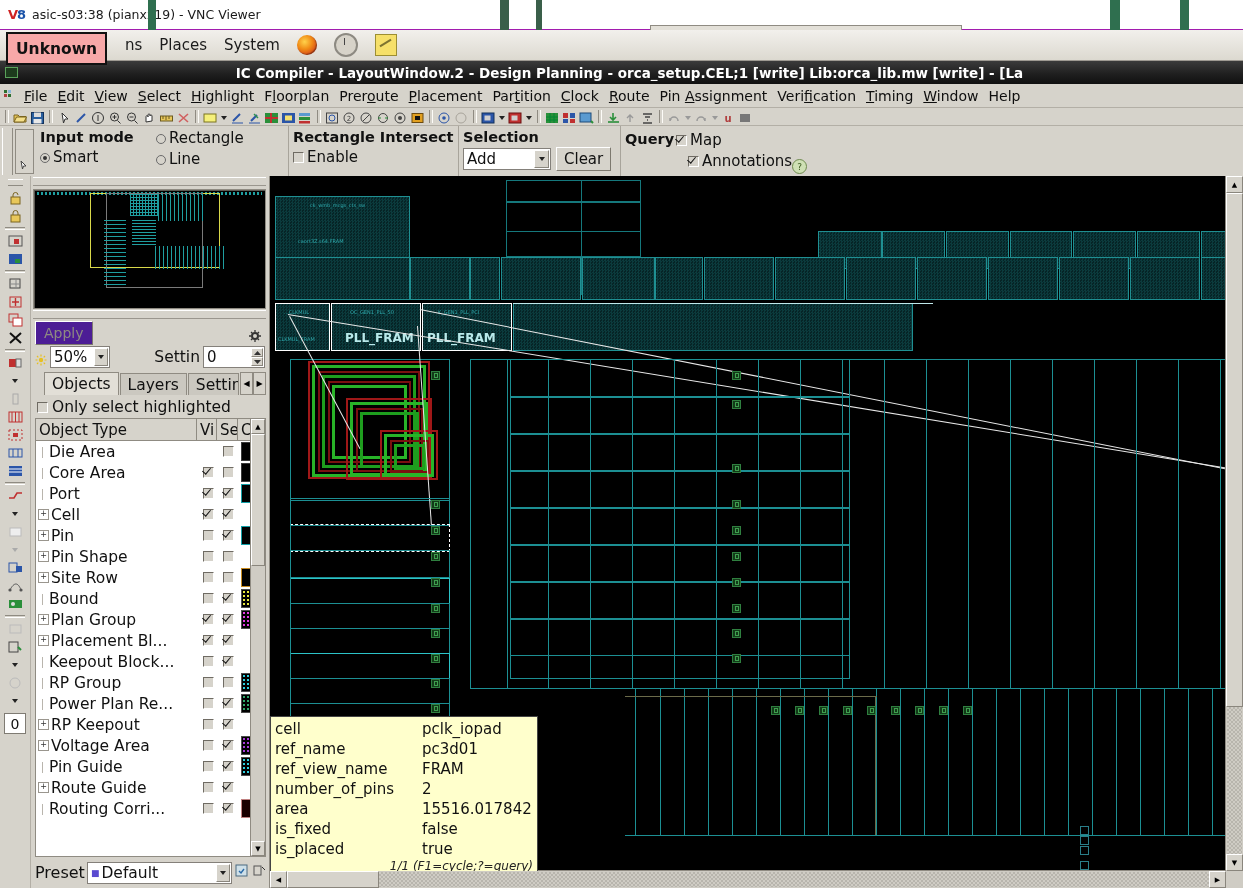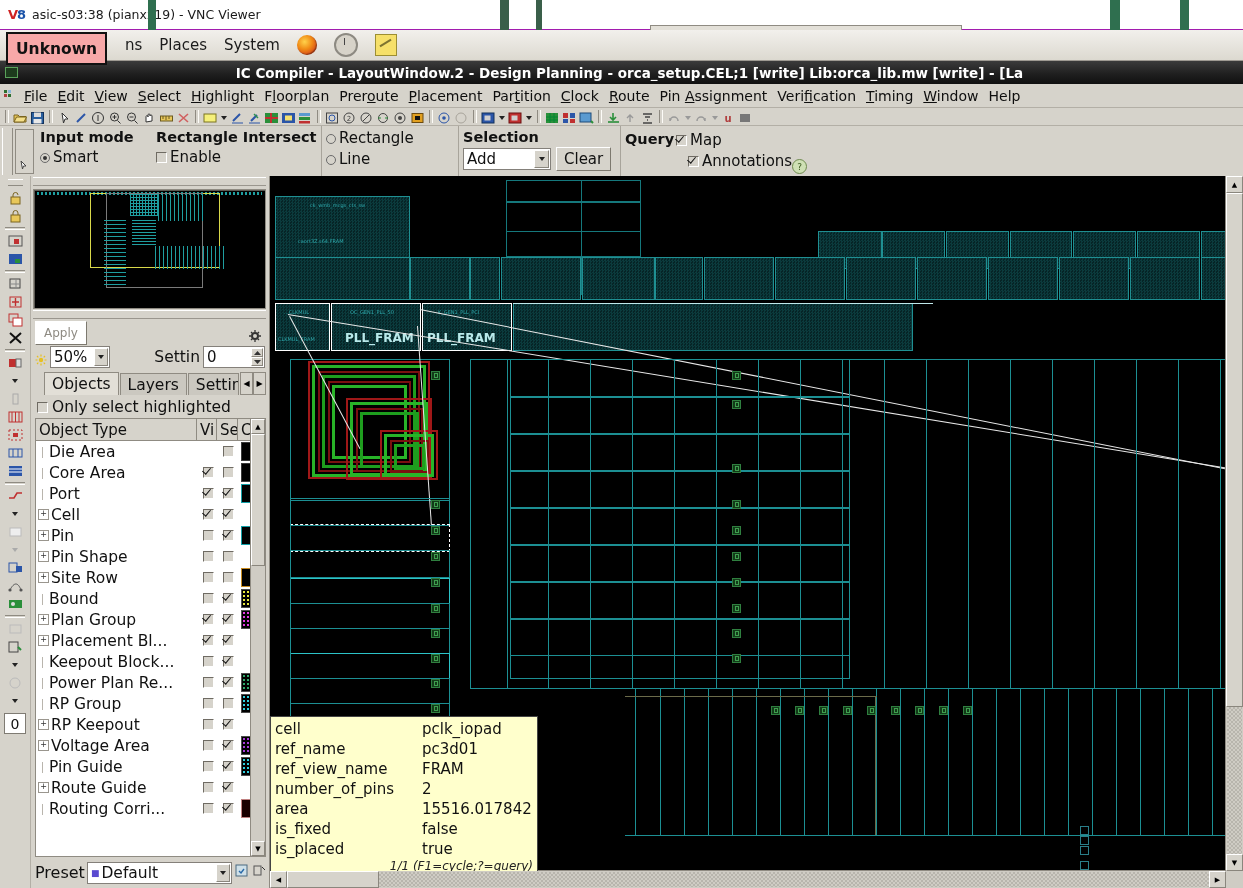--- a/index.html
+++ b/index.html
@@ -113,23 +113,23 @@
   .vsep{width:20px;height:1px;border-top:1px solid #8f8b82;border-bottom:1px solid #fff;margin:2px 0;}
   .vnum{width:20px;height:19px;background:#fff;border:1px solid #7f7b73;
     font-size:14px;color:#111;display:flex;align-items:center;justify-content:center;margin-top:3px;}
 
   
   .dock{width:238px;background:#d6d3cb;display:flex;flex-direction:column;position:relative;}
   .mapbox{margin:2px 3px 0 2px;height:118px;border:1px solid #8f8b82;background:#000;position:relative;
       box-shadow:inset 1px 1px 0 #5c5952;}
   .dockgrip{height:7px;margin:1px 3px 1px 2px;border-top:1px solid #fff;border-bottom:1px solid #9a968e;}
   .applyrow{display:flex;align-items:center;padding:1px 4px 0 4px;gap:4px;}
-  .applybtn{height:22px;padding:0 8px;background:#ffffff;border:1px solid #fff;
+  .applybtn{height:22px;padding:0 8px;background:#4c1d95;border:1px solid #fff;
     border-right-color:#7d796f;border-bottom-color:#7d796f;
-    font-size:12px;color:#8e8a82;display:flex;align-items:center;}
+    font-size:14px;color:#8e8a82;display:flex;align-items:center;}
   .gear{width:12px;height:12px;margin-left:auto;margin-right:4px;position:relative;}
   .zoomrow{display:flex;align-items:center;padding:1px 4px;gap:3px;}
   .sunic{width:12px;height:12px;position:relative;}
   .zcombo{width:60px;height:22px;background:#fff;border:1px solid #84807a;position:relative;
     display:flex;align-items:center;padding-left:3px;box-sizing:border-box;font-size:15px;color:#111;}
   .zcombo .cbb{position:absolute;right:1px;top:1px;bottom:1px;width:12px;background:#d6d3cb;
     border:1px solid #fff;border-right-color:#8a867d;border-bottom-color:#8a867d;
     display:flex;align-items:center;justify-content:center;}
   .lvlbl{font-size:15.5px;color:#111;margin-left:auto;}
   .spin{width:62px;height:22px;background:#fff;border:1px solid #84807a;position:relative;
@@ -492,36 +492,36 @@
       </div>
 
       <div class="mb-col" style="width:108px;">
         <div class="mbhead">Input mode</div>
         <div class="mbrow">
           <span class="radio on"></span>
           <span class="mbtxt">Smart</span>
         </div>
       </div>
 
+      <div class="mb-col vs" style="width:128px;">
+        <div class="mbrow">
+          <span class="radio"></span>
+          <span class="mbtxt">Rectangle</span>
+        </div>
+        <div class="mbrow">
+          <span class="radio"></span>
+          <span class="mbtxt">Line</span>
+        </div>
+      </div>
+
       <div class="mb-col vs" style="width:161px;">
         <div class="mbhead">Rectangle Intersect</div>
         <div class="mbrow">
           <span class="chk"></span>
           <span class="mbtxt">Enable</span>
-        </div>
-      </div>
-
-      <div class="mb-col vs" style="width:128px;">
-        <div class="mbrow">
-          <span class="radio"></span>
-          <span class="mbtxt">Rectangle</span>
-        </div>
-        <div class="mbrow">
-          <span class="radio"></span>
-          <span class="mbtxt">Line</span>
         </div>
       </div>
 
       <div class="mb-col vs" style="width:153px;">
         <div class="mbhead">Selection</div>
         <div class="mbrow" style="gap:5px;">
           <div class="combo" style="width:88px;">
             <span class="cbv">Add</span>
             <span class="cbb">
                 <i class="arrdn" style="position:static;"></i>
@@ -928,45 +928,45 @@
                   <span class="chk"></span>
                 </div>
                 <div class="tc3">
                   <span class="chk on"></span>
                 </div>
                 <div class="tc4"></div>
               </div>
               <div class="trow">
                 <div class="tc1">
                   <span class="exp leaf"></span>
+                  <span>RP Group</span>
+                </div>
+                <div class="tc2">
+                  <span class="chk"></span>
+                </div>
+                <div class="tc3">
+                  <span class="chk"></span>
+                </div>
+                <div class="tc4">
+                  <div class="swatch" style="background: radial-gradient(circle, rgb(46, 208, 224) 1px, transparent 1.2px) 0px 0px / 4px 4px rgb(0, 0, 0); border: 1px solid rgb(74, 74, 74);"></div>
+                </div>
+              </div>
+              <div class="trow">
+                <div class="tc1">
+                  <span class="exp leaf"></span>
                   <span>Power Plan Re...</span>
                 </div>
                 <div class="tc2">
                   <span class="chk"></span>
                 </div>
                 <div class="tc3">
                   <span class="chk on"></span>
                 </div>
                 <div class="tc4">
                   <div class="swatch" style="background: radial-gradient(circle, rgb(47, 168, 106) 1px, transparent 1.2px) 0px 0px / 4px 4px rgb(0, 0, 0); border: 1px solid rgb(74, 74, 74);"></div>
-                </div>
-              </div>
-              <div class="trow">
-                <div class="tc1">
-                  <span class="exp leaf"></span>
-                  <span>RP Group</span>
-                </div>
-                <div class="tc2">
-                  <span class="chk"></span>
-                </div>
-                <div class="tc3">
-                  <span class="chk"></span>
-                </div>
-                <div class="tc4">
-                  <div class="swatch" style="background: radial-gradient(circle, rgb(46, 208, 224) 1px, transparent 1.2px) 0px 0px / 4px 4px rgb(0, 0, 0); border: 1px solid rgb(74, 74, 74);"></div>
                 </div>
               </div>
               <div class="trow">
                 <div class="tc1">
                   <span class="exp">+</span>
                   <span>RP Keepout</span>
                 </div>
                 <div class="tc2">
                   <span class="chk"></span>
                 </div>

